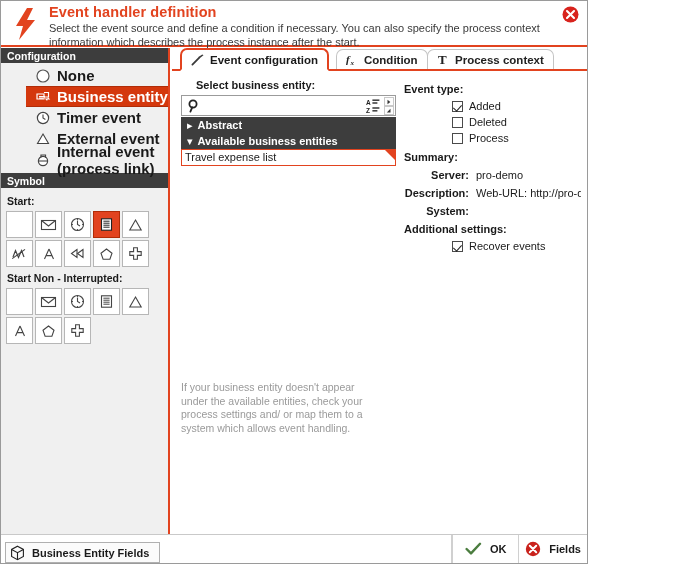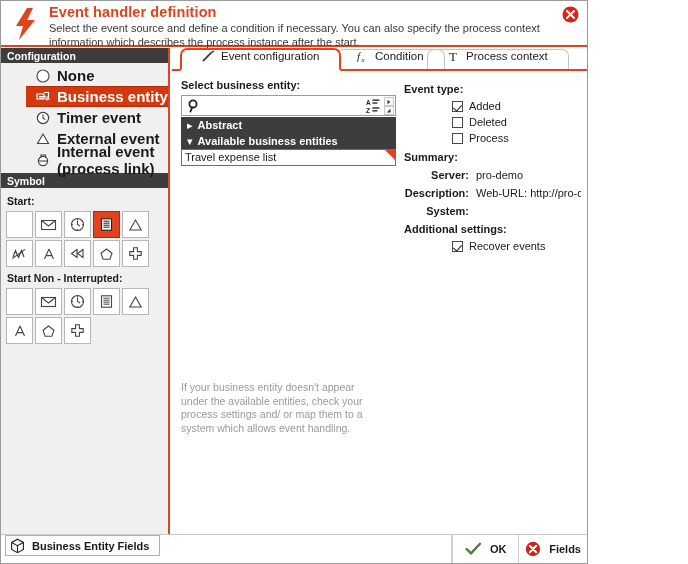--- a/index.html
+++ b/index.html
@@ -113,23 +113,23 @@
   }
 
   
   .tabbar{
     position:relative;height:21px;
     border-bottom:2px solid #e2431f;
     background:#ffffff;
   }
   .tab{
     position:absolute;top:1px;height:20px;
-    display:flex;align-items:flex-start;
-    font-size:11.5px;font-weight:normal;color:#1a1a1a;
-    padding:0 20px;
+    display:flex;align-items:center;
+    font-size:11.5px;font-weight:bold;color:#1a1a1a;
+    padding:0 9px;
     box-sizing:border-box;
     cursor:pointer;
     white-space:nowrap;
   }
   .tab.active{
     background:#ffffff;
     border-top:2px solid #e2431f;
     border-left:2px solid #e2431f;
     border-right:2px solid #e2431f;
     border-bottom:2px solid #ffffff;
@@ -145,21 +145,21 @@
     color:#222;
     z-index:1;
   }
   .tab-ico{margin-right:5px;display:flex;align-items:center;}
 
   
   .content{position:absolute;left:0;top:23px;right:0;bottom:0;}
   .col-left{position:absolute;left:9px;top:8px;width:215px;}
   .col-right{position:absolute;left:232px;top:8px;right:6px;}
 
-  .fld-label{font-size:11px;font-weight:bold;color:#1a1a1a;margin-bottom:4px;}
+  .fld-label{font-size:11px;font-weight:bold;color:#1a1a1a;margin-bottom:4px;margin-left:15px;}
 
   .search-box{
     position:relative;
     height:21px;
     box-sizing:border-box;
     border:1px solid #9b9b9b;
     background:#ffffff;
     display:flex;align-items:center;
   }
   .search-input{
@@ -247,21 +247,21 @@
     font-size:11px;font-weight:bold;color:#1a1a1a;
     padding-right:7px;box-sizing:border-box;
   }
   .sum-val{font-size:11px;color:#1a1a1a;white-space:nowrap;overflow:hidden;}
 
   
   .footer{
     position:absolute;left:0;right:0;bottom:0;height:28px;
     background:#ffffff;
     border-top:1px solid #c9c9c9;
-    display:flex;align-items:flex-start;
+    display:flex;align-items:flex-end;
   }
   .bef-btn{
     margin-left:4px;height:21px;
     box-sizing:border-box;
     border:1px solid #b0b0b0;
     background:#fbfbfb;
     display:flex;align-items:center;
     padding:0 10px 0 4px;
     font-size:11px;font-weight:bold;
     cursor:pointer;

